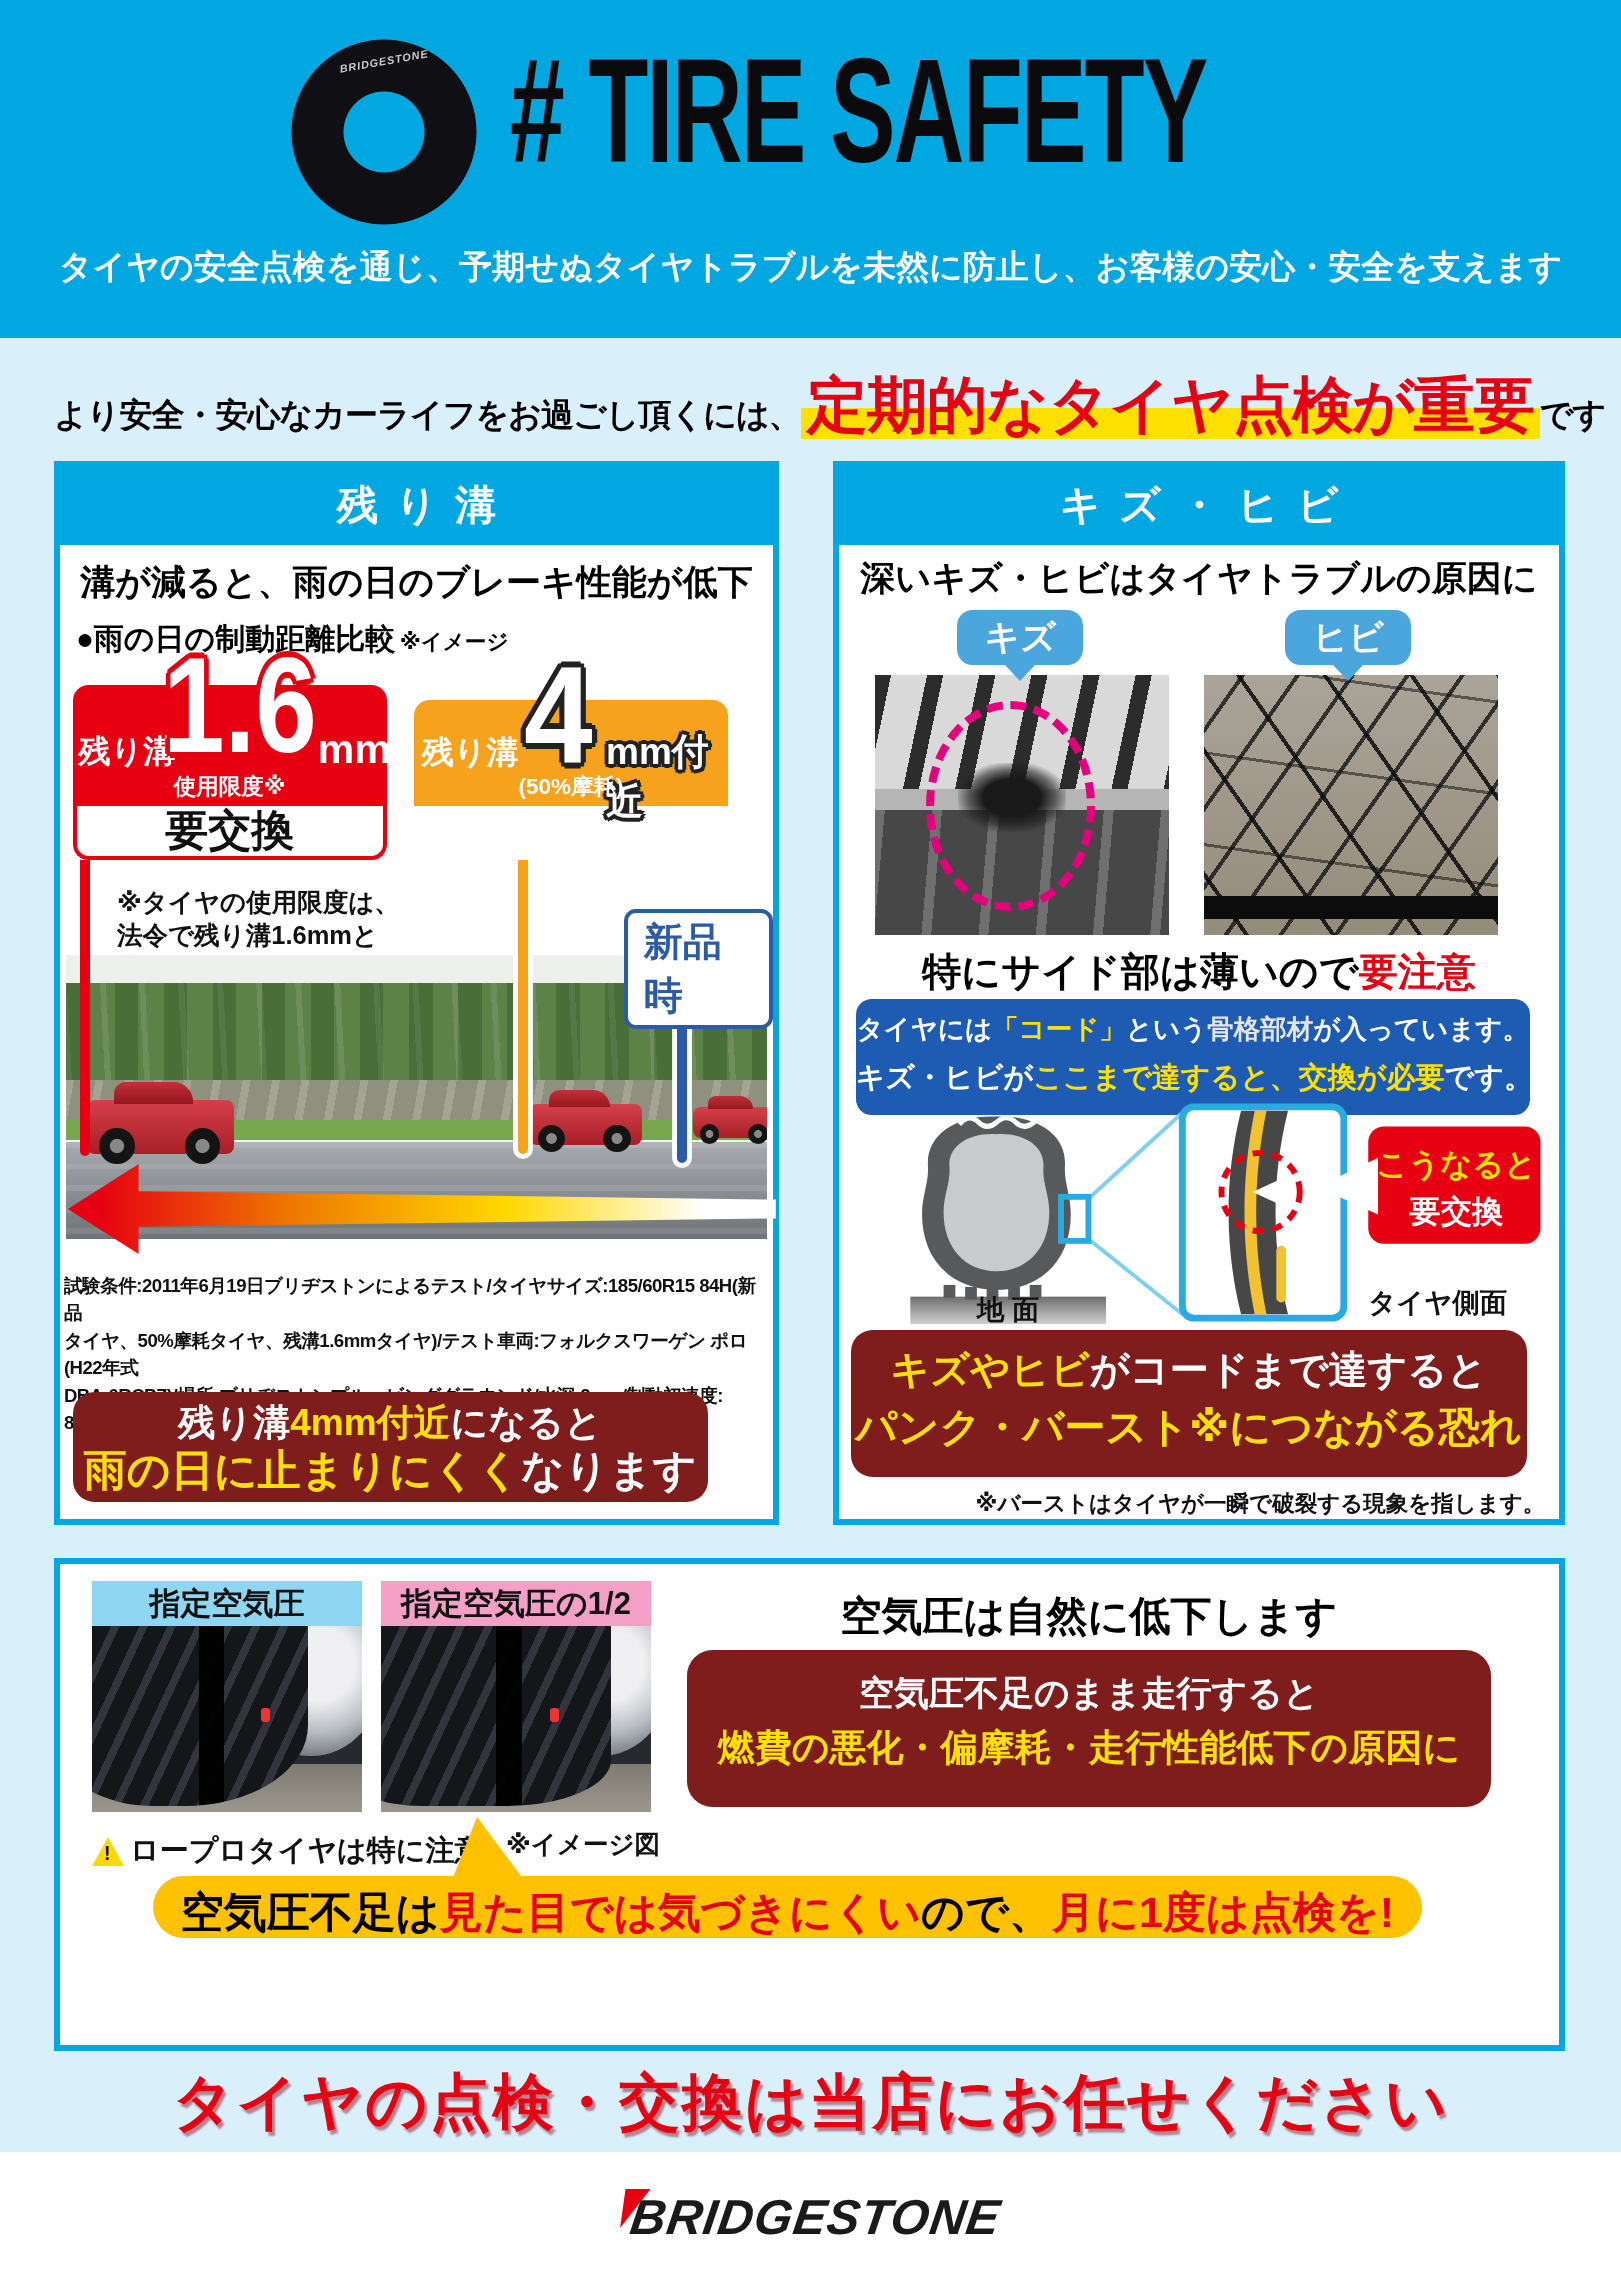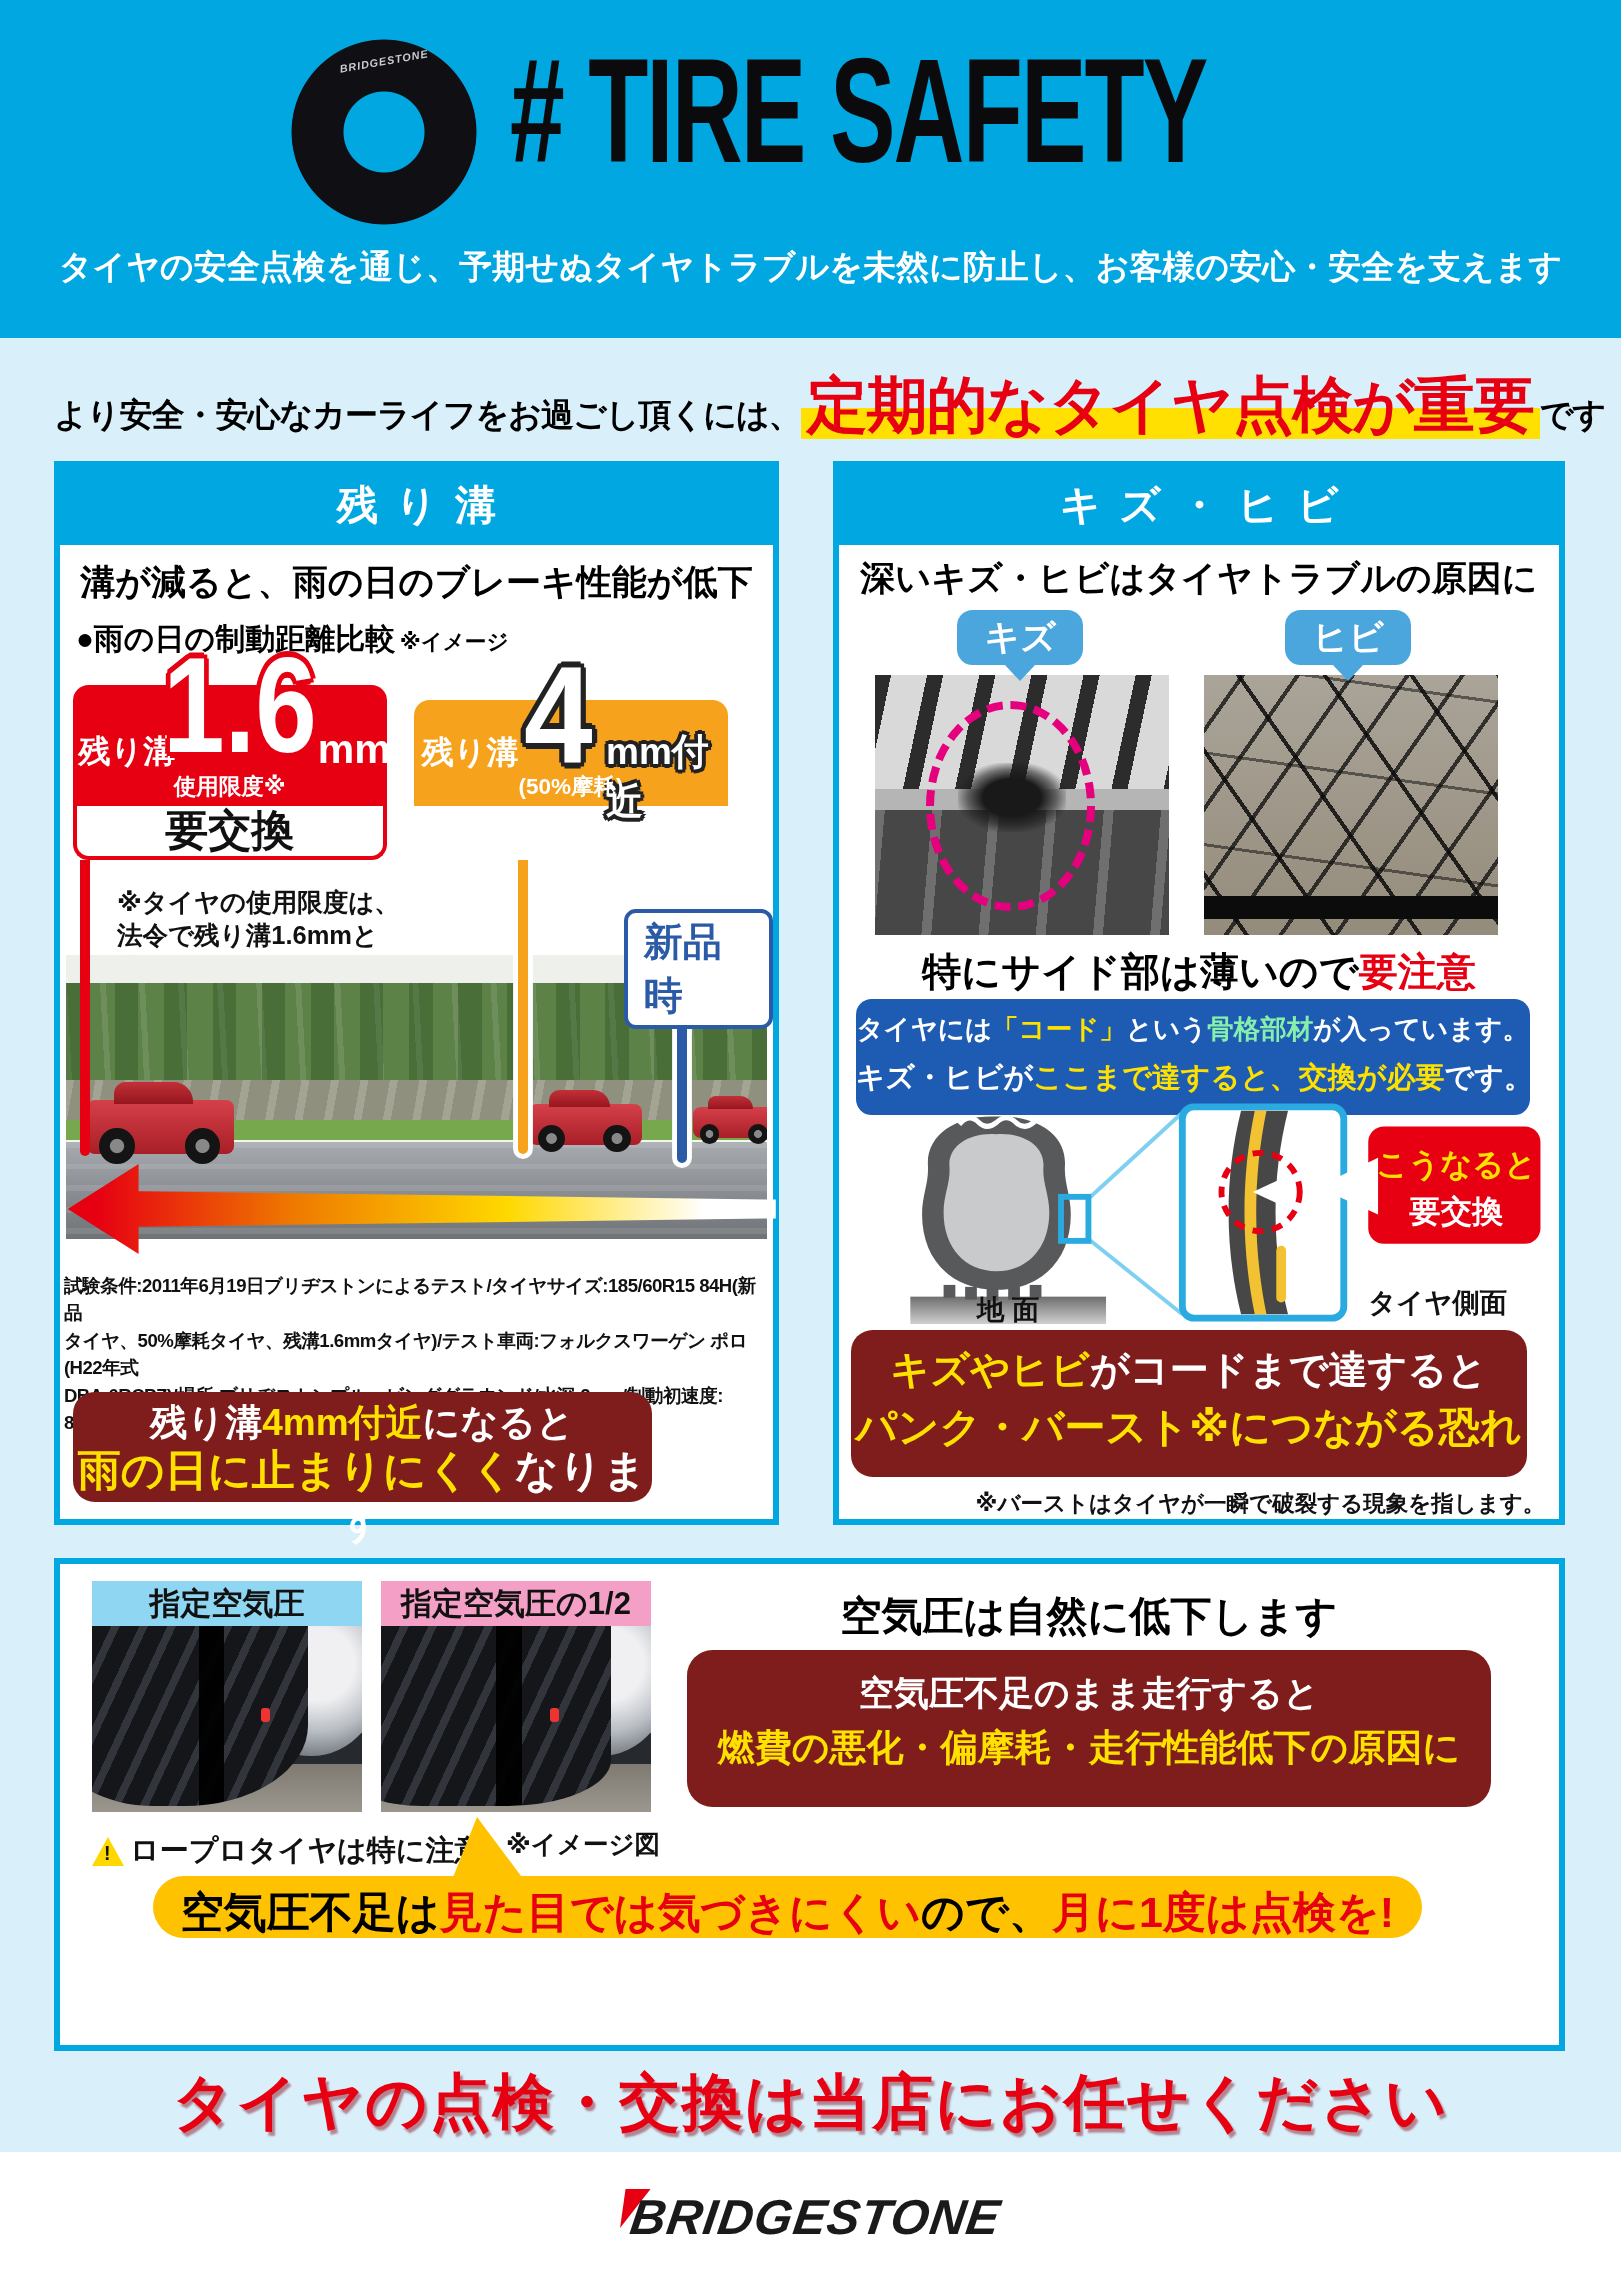--- a/index.html
+++ b/index.html
@@ -92,21 +92,21 @@
   .line-blue   { left:617px; top:422px; width:9.8px; height:196px; background:#2b5aa7; box-shadow:0 0 0 4.9px #fff; border-radius:0 0 5.9px 5.9px; }
 
   .dist-arrow { position:absolute; left:7.8px; top:617px; width:708px; height:94px; z-index:4;
     background:linear-gradient(to right, #e60012 4%, #ef7a00 32%, #ffd800 62%, #ffffff 90%);
     clip-path:polygon(0% 50%, 10% 2%, 10% 31%, 100% 40%, 100% 60%, 10% 69%, 10% 98%); }
 
   .test-note { position:absolute; left:3.9px; top:727px; width:698px; font-size:18.6px; letter-spacing:-0.5px;
     color:#111; line-height:27.4px; font-weight:bold; }
 
   .pink-box { position:absolute; background:#7f1d1d; border-radius:21.6px; text-align:center; color:#fff; font-weight:900; }
-  .groove-pink { left:12.7px; top:847px; width:579px; height:110px; padding-top:7.8px; }
+  .groove-pink { left:12.7px; top:847px; width:635px; height:110px; padding-top:7.8px; }
   .groove-pink .l1 { font-size:37px; line-height:45px; }
   .groove-pink .l2 { font-size:43px; line-height:51px; }
 
   
   .bubble { position:absolute; background:#4ba6dd; color:#fff; font-size:35px; font-weight:900;
     border-radius:15.7px; padding:3.9px 27.4px; z-index:5; }
   .bubble::after { content:""; position:absolute; left:50%; bottom:-16.7px; transform:translateX(-50%);
     border:16.7px solid transparent; border-top:17.6px solid #4ba6dd; border-bottom:0; }
   .kizu-bubble { left:118px; top:65px; }
   .hibi-bubble { left:446px; top:65px; }
@@ -288,21 +288,21 @@
         <div class="blob"></div>
         <div class="scratch-ellipse"></div>
       </div>
       <div class="dmg-photo hibi-photo">
         <div class="crackband"></div>
       </div>
 
       <div class="sec-headline" style="top:400px; font-size:39px;"><span style="color: rgb(0, 0, 0);">特にサイド部は薄いので</span><span style="color: rgb(230, 0, 18);">要注意</span></div>
 
       <div class="cord-box">
-        <div class="l1"><span style="color: rgb(255, 255, 255);">タイヤには</span><span style="color: rgb(255, 225, 0);">「コード」</span><span style="color: rgb(255, 255, 255);">という</span><span style="color: #86efac;">骨格部材</span><span style="color: rgb(255, 255, 255);">が入っています。</span></div>
+        <div class="l1"><span style="color: rgb(255, 255, 255);">タイヤには</span><span style="color: rgb(255, 225, 0);">「コード」</span><span style="color: rgb(255, 255, 255);">という</span><span style="color: #e5e5e5;">骨格部材</span><span style="color: rgb(255, 255, 255);">が入っています。</span></div>
         <div class="l2"><span style="color: rgb(255, 255, 255);">キズ・ヒビが</span><span style="color: rgb(255, 225, 0);">ここまで達すると、交換が必要</span><span style="color: rgb(255, 255, 255);">です。</span></div>
       </div>
 
       <svg class="diagram-svg" viewBox="0 0 712 232">
         <defs>
           <linearGradient id="groundGrad" x1="0" y1="0" x2="0" y2="1">
             <stop offset="0" stop-color="#6e6e6e"></stop>
               <stop offset="1" stop-color="#d0d0d0"></stop>
           </linearGradient>
         </defs>

